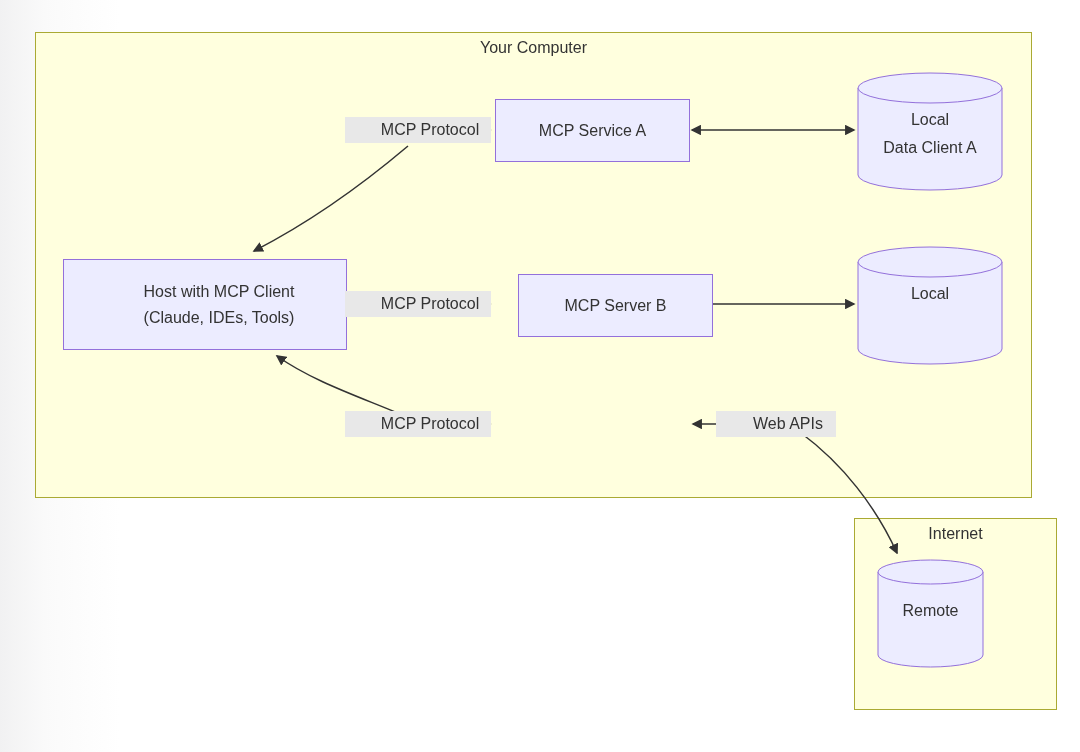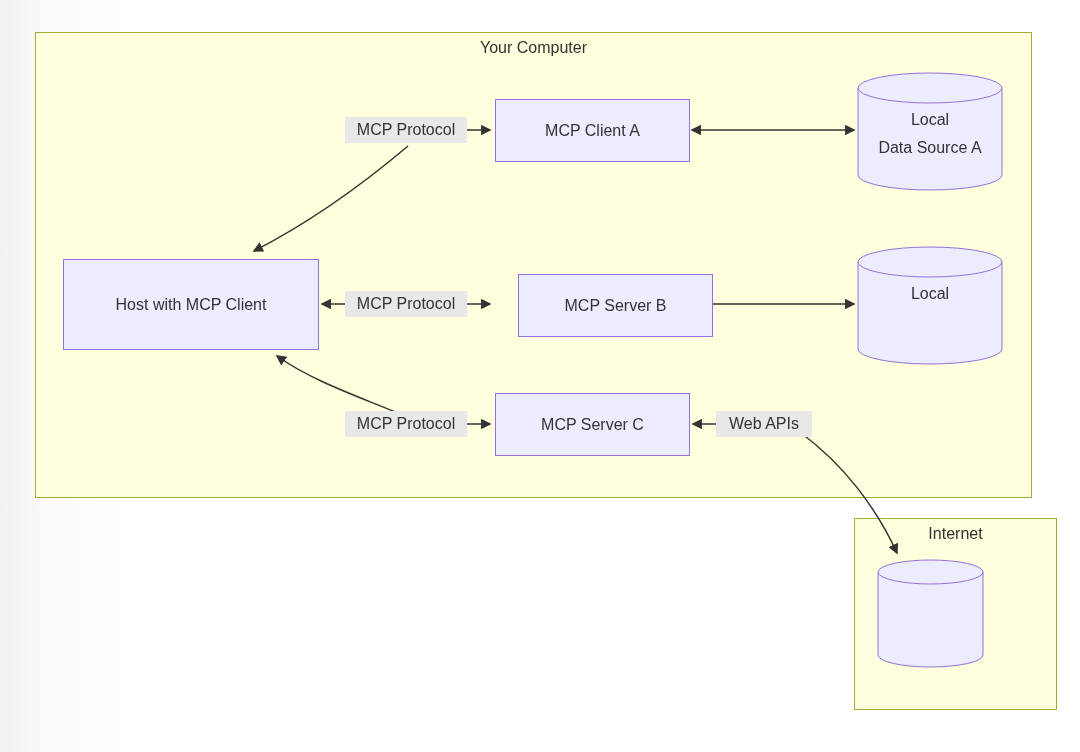--- a/index.html
+++ b/index.html
@@ -49,20 +49,21 @@
     font-size:16px; line-height:26px;
     z-index:2;
   }
   .edge-label {
     position:absolute;
     background: var(--edge-label-bg, #e8e8e8);
     display:flex; align-items:center; justify-content:center;
     font-size:16px;
     white-space:nowrap;
     z-index:2;
+    padding-left:24px;
   }
   .cyl-label {
     position:absolute;
     text-align:center;
     font-size:16px; line-height:28px;
     z-index:2;
   }
 </style>
 </head>
 <body>
@@ -111,46 +112,45 @@
 
     <path class="edge-path" d="M400,414 C360,397 312,381 277,356" marker-end="url(#arrow)"></path>
 
     <path class="edge-path" d="M467,424 L490,424" marker-end="url(#arrow)"></path>
 
     <path class="edge-path" d="M716,424 L693,424" marker-end="url(#arrow)"></path>
 
     <path class="edge-path" d="M801,433 C843,464 876,507 897,553" marker-end="url(#arrow)"></path>
   </svg>
 
-  <div class="node" style="left:63px; top:259px; width:254px; height:89px;">
+  <div class="node" style="left:63px; top:259px; width:254px; height:89px;padding-left:28px;">
     <span>Host with MCP Client</span>
+    <span>(Claude, IDEs, Tools)</span>
   </div>
 
   <div class="node" style="left:495px; top:99px; width:193px; height:61px;">
-    <span>MCP Client A</span>
+    <span>MCP Service A</span>
   </div>
 
   <div class="node" style="left:518px; top:274px; width:193px; height:61px;">
     <span>MCP Server B</span>
   </div>
 
-  <div class="node" style="left:495px; top:393px; width:193px; height:61px;">
-    <span>MCP Server C</span>
-  </div>
 
   <div class="cyl-label" style="left:858px; top:106px; width:144px;">
     <div>Local</div>
-    <div>Data Source A</div>
+    <div>Data Client A</div>
   </div>
 
   <div class="cyl-label" style="left:858px; top:280px; width:144px;">
     <div>Local</div>
   </div>
 
   <div class="cyl-label" style="left:872px; top:597px; width:117px;">
+    <div>Remote</div>
   </div>
 
   <div class="edge-label" style="left:345px; top:117px; width:122px; height:26px;">MCP Protocol</div>
 
   <div class="edge-label" style="left:345px; top:291px; width:122px; height:26px;">MCP Protocol</div>
 
   <div class="edge-label" style="left:345px; top:411px; width:122px; height:26px;">MCP Protocol</div>
 
   <div class="edge-label" style="left:716px; top:411px; width:96px; height:26px;">Web APIs</div>
 

